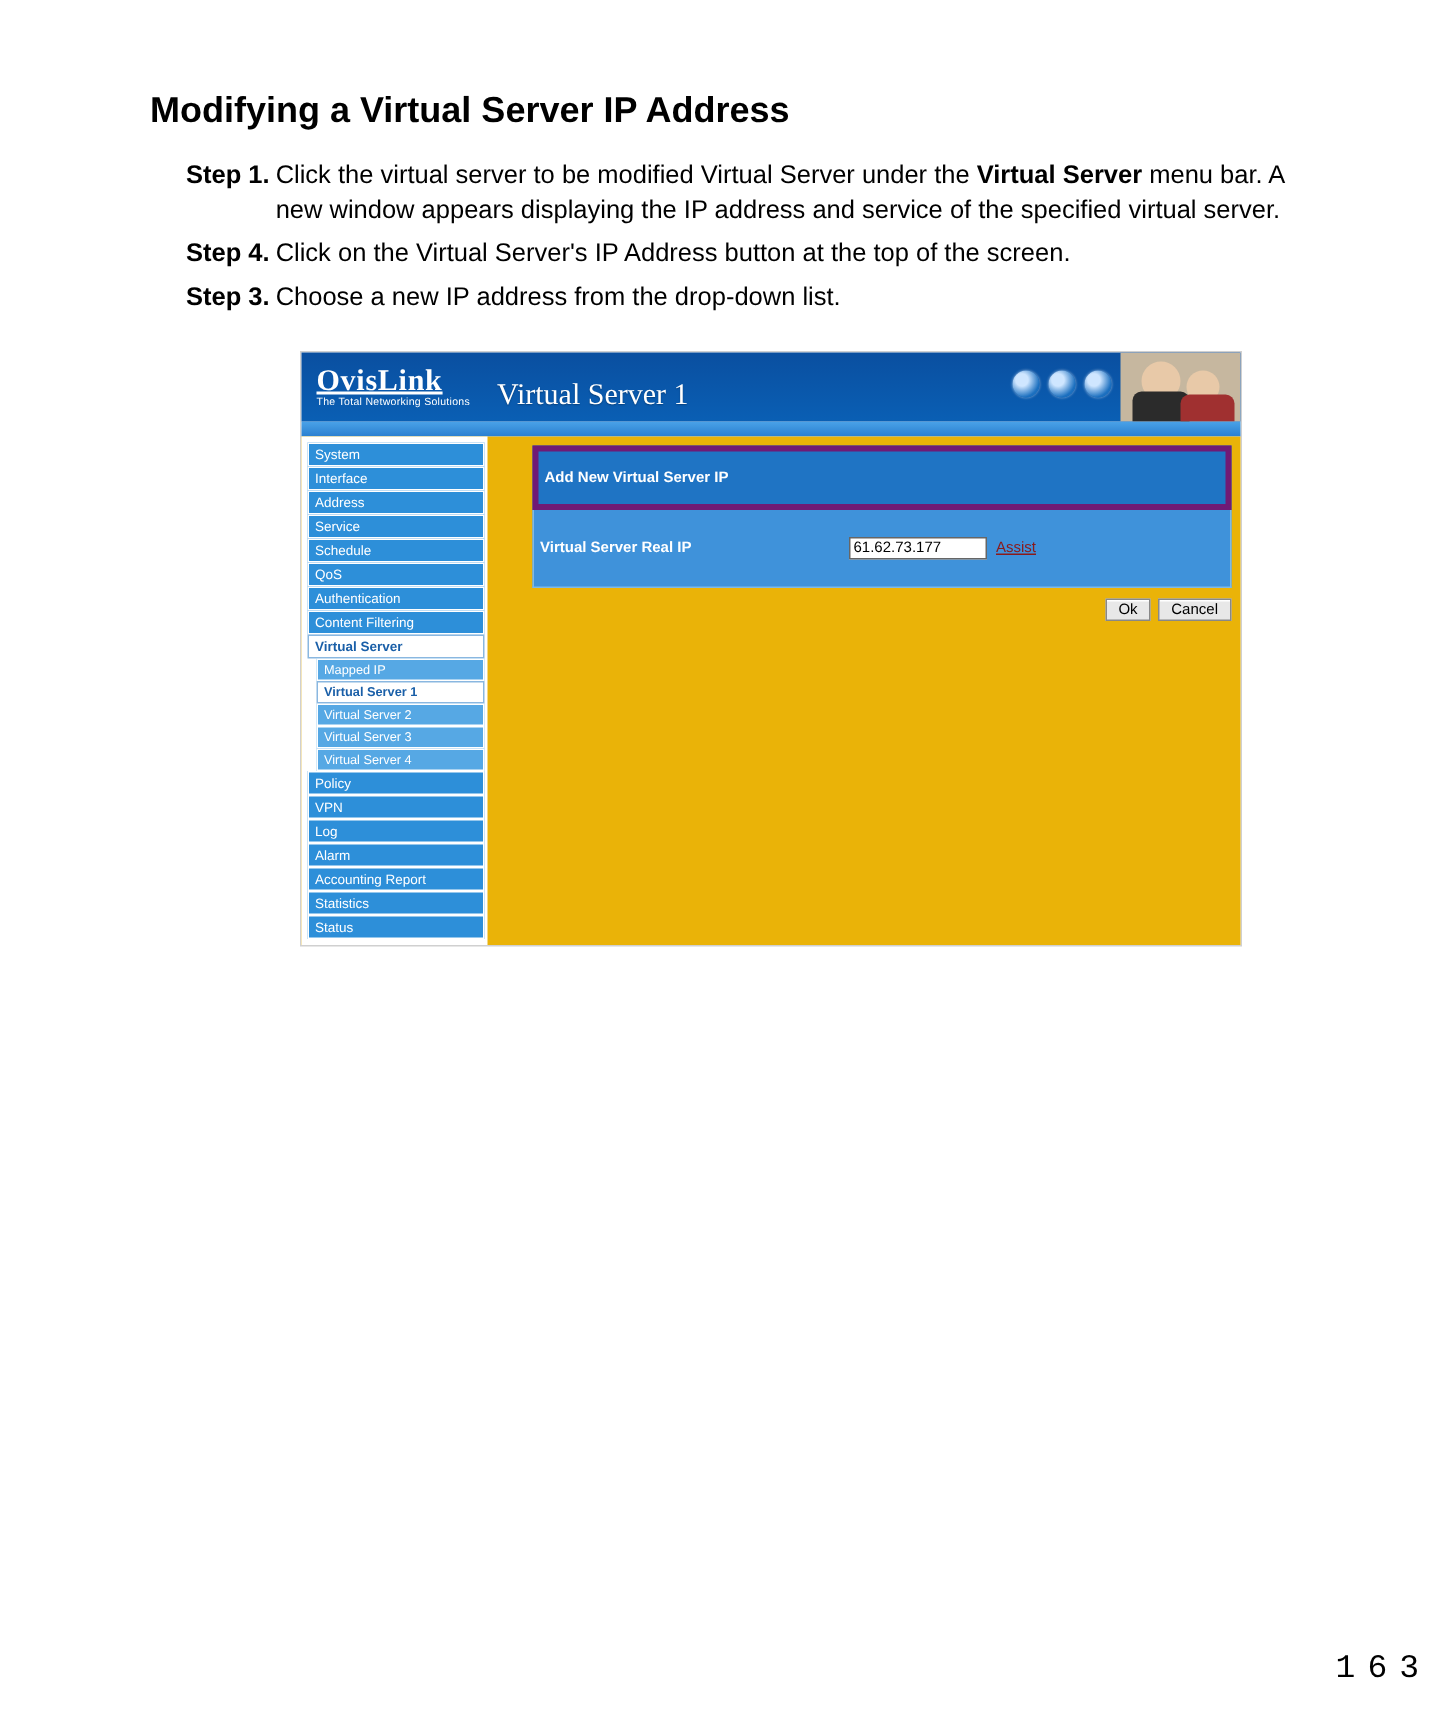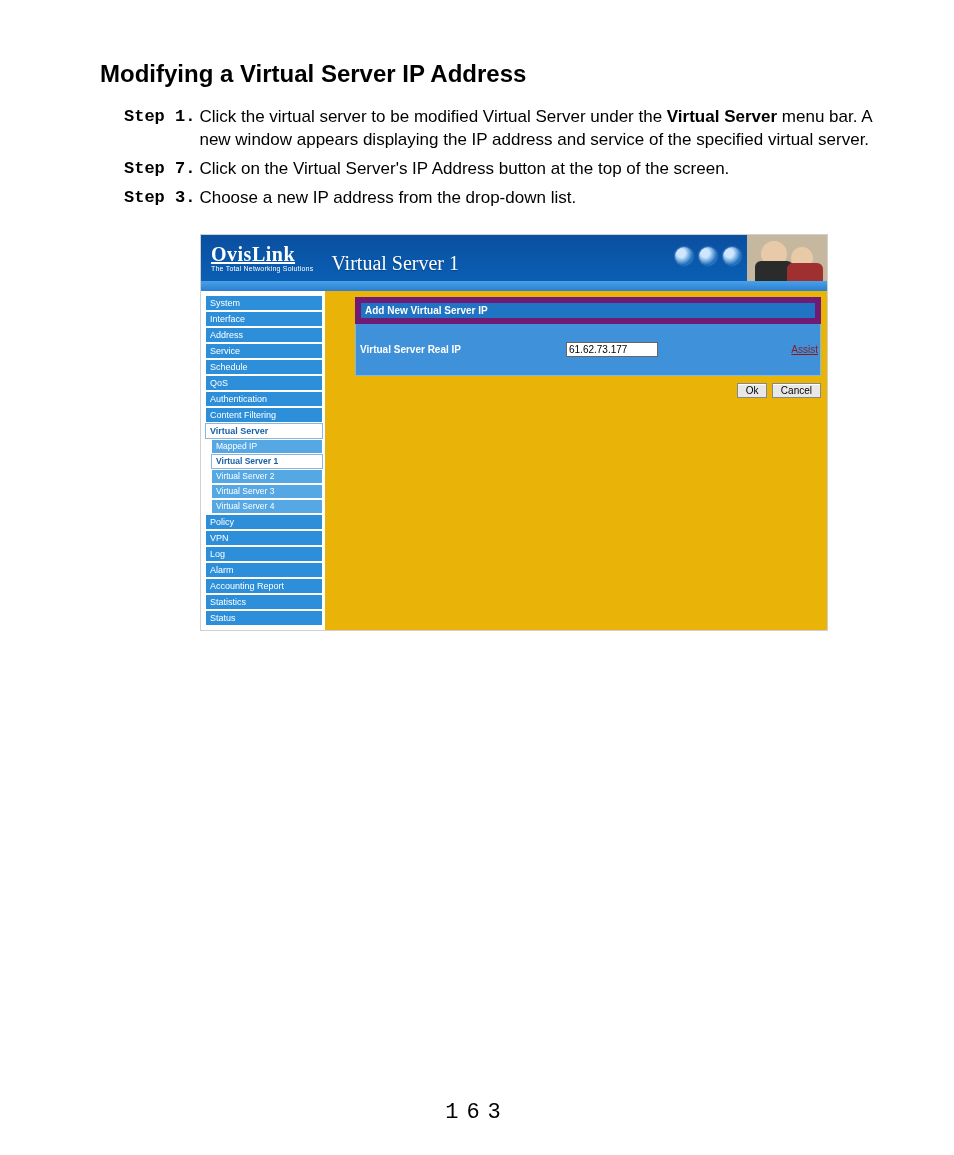--- a/index.html
+++ b/index.html
@@ -24,21 +24,21 @@
     margin: 0 0 6px 24px;
     font-size: 17px;
     line-height: 1.35;
     display: flex;
   }
   .step-label {
     font-weight: 900;
     flex: 0 0 auto;
     margin-right: 4px;
     white-space: nowrap;
-    font-family: Liberation Mono, monospace;
+    font-family: Liberation Sans, sans-serif;
   }
   .step-text {
     flex: 1 1 auto;
   }
   .b { font-weight: bold; }
 
   
   .shot {
     margin: 24px 0 0 100px;
     width: 626px;
@@ -161,22 +161,22 @@
 
   .content {
     flex: 1;
     padding: 6px 6px 6px 30px;
   }
   .hdrrow {
     background: #1f74c4;
     color: #fff;
     font-weight: bold;
     font-size: 10px;
-    padding: 2px 4px;
-    border: 6px solid #701a75;
+    padding: 12px 4px;
+    border: 4px solid #701a75;
   }
   .fieldrow {
     display: flex;
     align-items: center;
     background: #3f92da;
     border: 1px solid #7fb9e6;
     border-top: none;
     font-size: 10px;
     color: #fff;
   }
@@ -184,21 +184,20 @@
     flex: 0 0 200px;
     padding: 20px 4px;
     font-weight: bold;
   }
   .fieldrow .val {
     flex: 1;
     padding: 1px 2px;
     display:flex;
     align-items:center;
     gap:6px;
-    justify-content:space-between;
   }
   .fieldrow input[type=text] {
     font-size: 10px;
     width: 86px;
     height: 13px;
     padding: 0 2px;
     background: #fff;
     color: #000;
     border: 1px solid #666;
   }
@@ -218,41 +217,41 @@
     border: 1px solid #888;
     padding: 1px 8px;
     cursor: pointer;
     box-shadow: inset 0 1px 0 #fff;
   }
 
   .page-number {
     position: absolute;
     left: 0; right: 0;
     bottom: 30px;
-    text-align: center;
+    text-align: right;
     font-family: "Courier New", monospace;
     font-size: 22px;
     letter-spacing: 8px;
   }
 </style>
 </head>
 <body>
 
 <div class="page">
   <h1 class="section-title">Modifying a Virtual Server IP Address</h1>
 
   <div class="step">
     <span class="step-label">Step 1.</span>
     <span class="step-text">
       <span>Click the virtual server to be modified Virtual Server under the </span><span class="b">Virtual Server</span><span> menu bar. A new window appears displaying the IP address and service of the specified virtual server.</span>
     </span>
   </div>
 
   <div class="step">
-    <span class="step-label">Step 7.</span>
+    <span class="step-label">Step 4.</span>
     <span class="step-text">Click on the Virtual Server's IP Address button at the top of the screen.</span>
   </div>
 
   <div class="step">
     <span class="step-label">Step 3.</span>
     <span class="step-text">Choose a new IP address from the drop-down list.</span>
   </div>
 
 
   <div class="shot">

